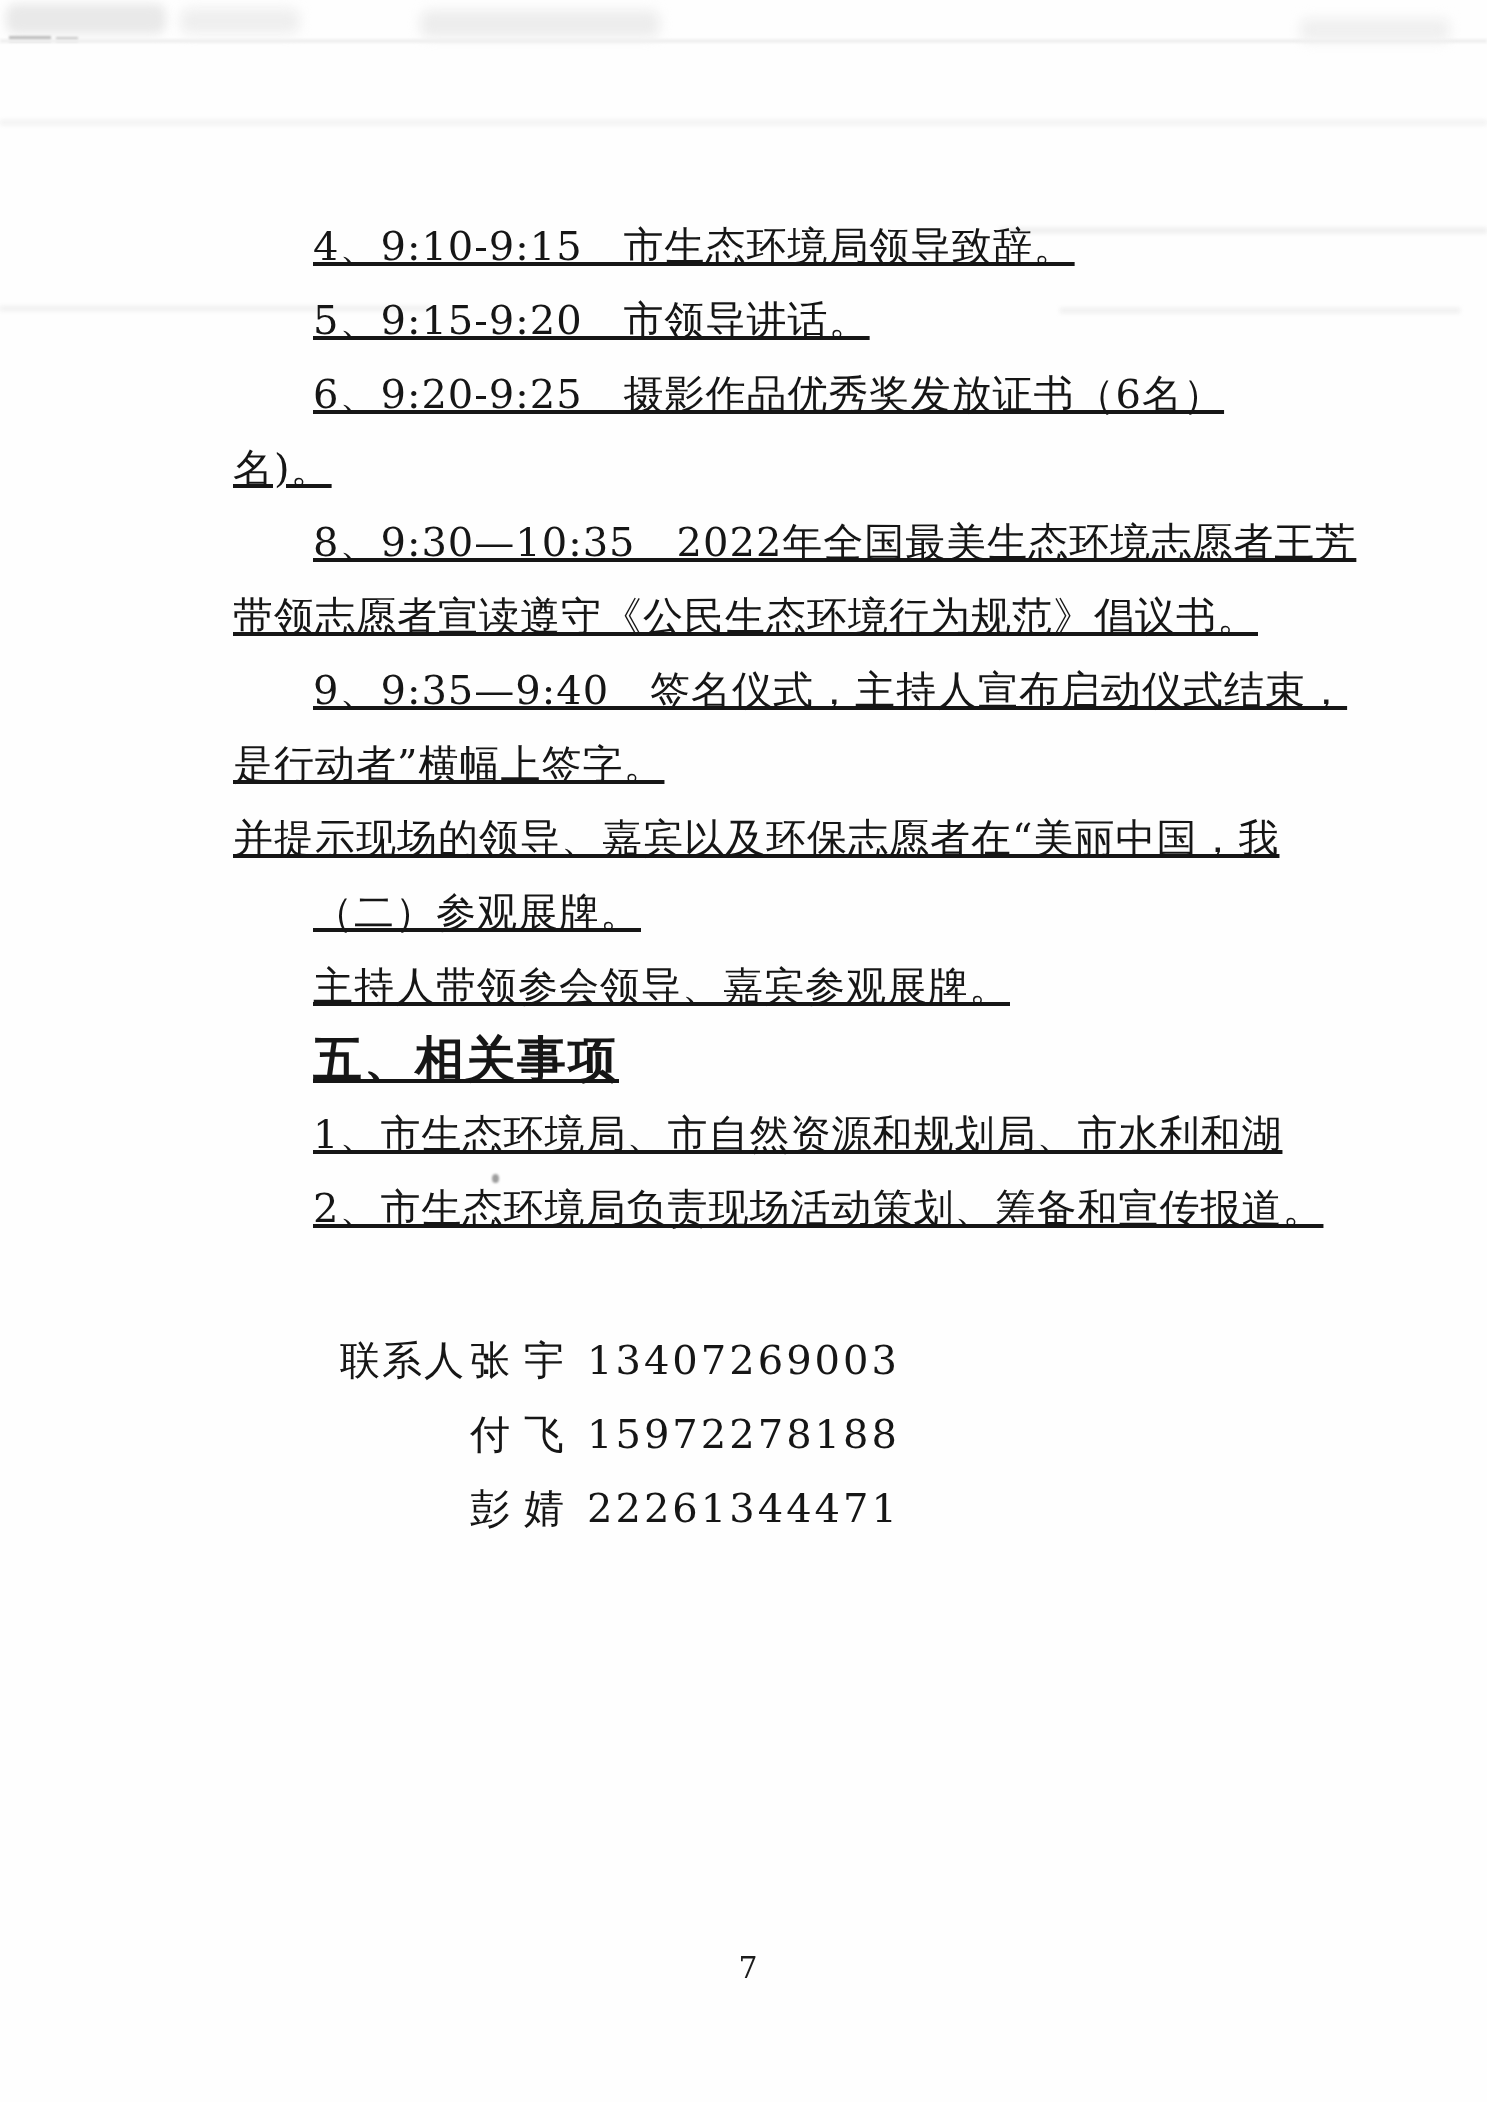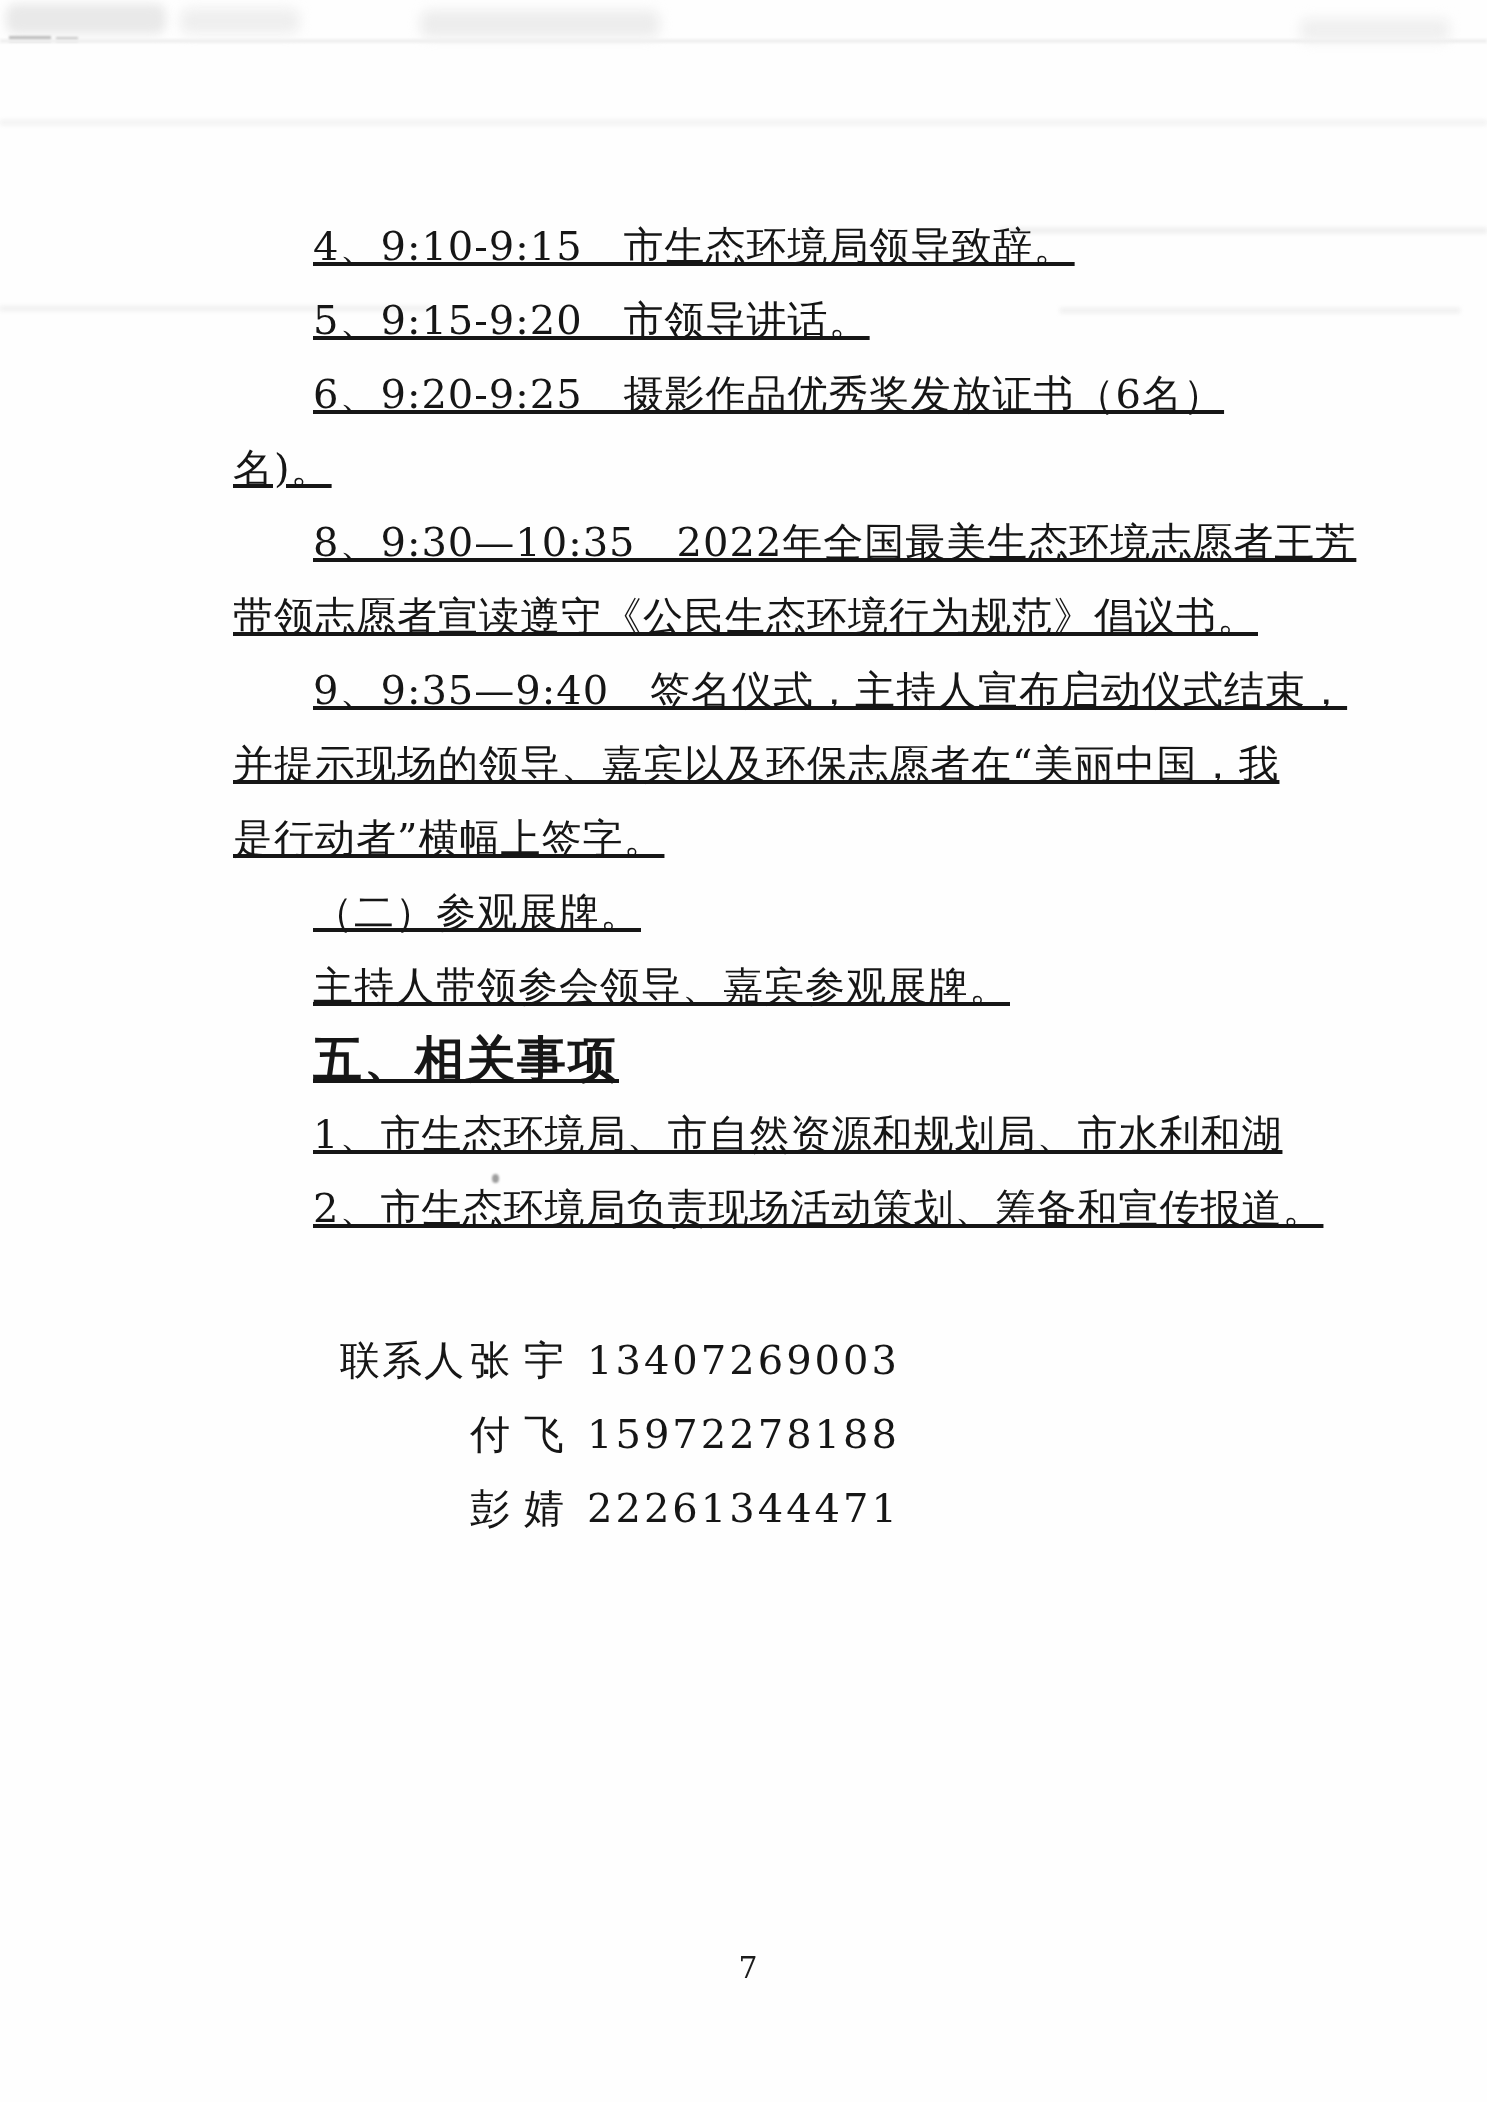--- a/index.html
+++ b/index.html
@@ -101,22 +101,22 @@
   <div class="artifact a-dot1"></div>
 
   <main class="content">
     <div class="line indent">4、9:10-9:15　市生态环境局领导致辞。</div>
     <div class="line indent">5、9:15-9:20　市领导讲话。</div>
     <div class="line indent">6、9:20-9:25　摄影作品优秀奖发放证书（6名）</div>
     <div class="line">名)。</div>
     <div class="line indent">8、9:30—10:35　2022年全国最美生态环境志愿者王芳</div>
     <div class="line">带领志愿者宣读遵守《公民生态环境行为规范》倡议书。</div>
     <div class="line indent">9、9:35—9:40　签名仪式，主持人宣布启动仪式结束，</div>
+    <div class="line">是行动者”横幅上签字。</div>
     <div class="line">并提示现场的领导、嘉宾以及环保志愿者在“美丽中国，我</div>
-    <div class="line">是行动者”横幅上签字。</div>
     <div class="line indent">（二）参观展牌。</div>
     <div class="line indent">主持人带领参会领导、嘉宾参观展牌。</div>
     <div class="line indent bold">五、相关事项</div>
     <div class="line indent">1、市生态环境局、市自然资源和规划局、市水利和湖</div>
     <div class="line indent">2、市生态环境局负责现场活动策划、筹备和宣传报道。</div>
 
     <div class="blank"></div>
 
     <div class="contact-line">
       <span class="c-label">联系人：</span>

